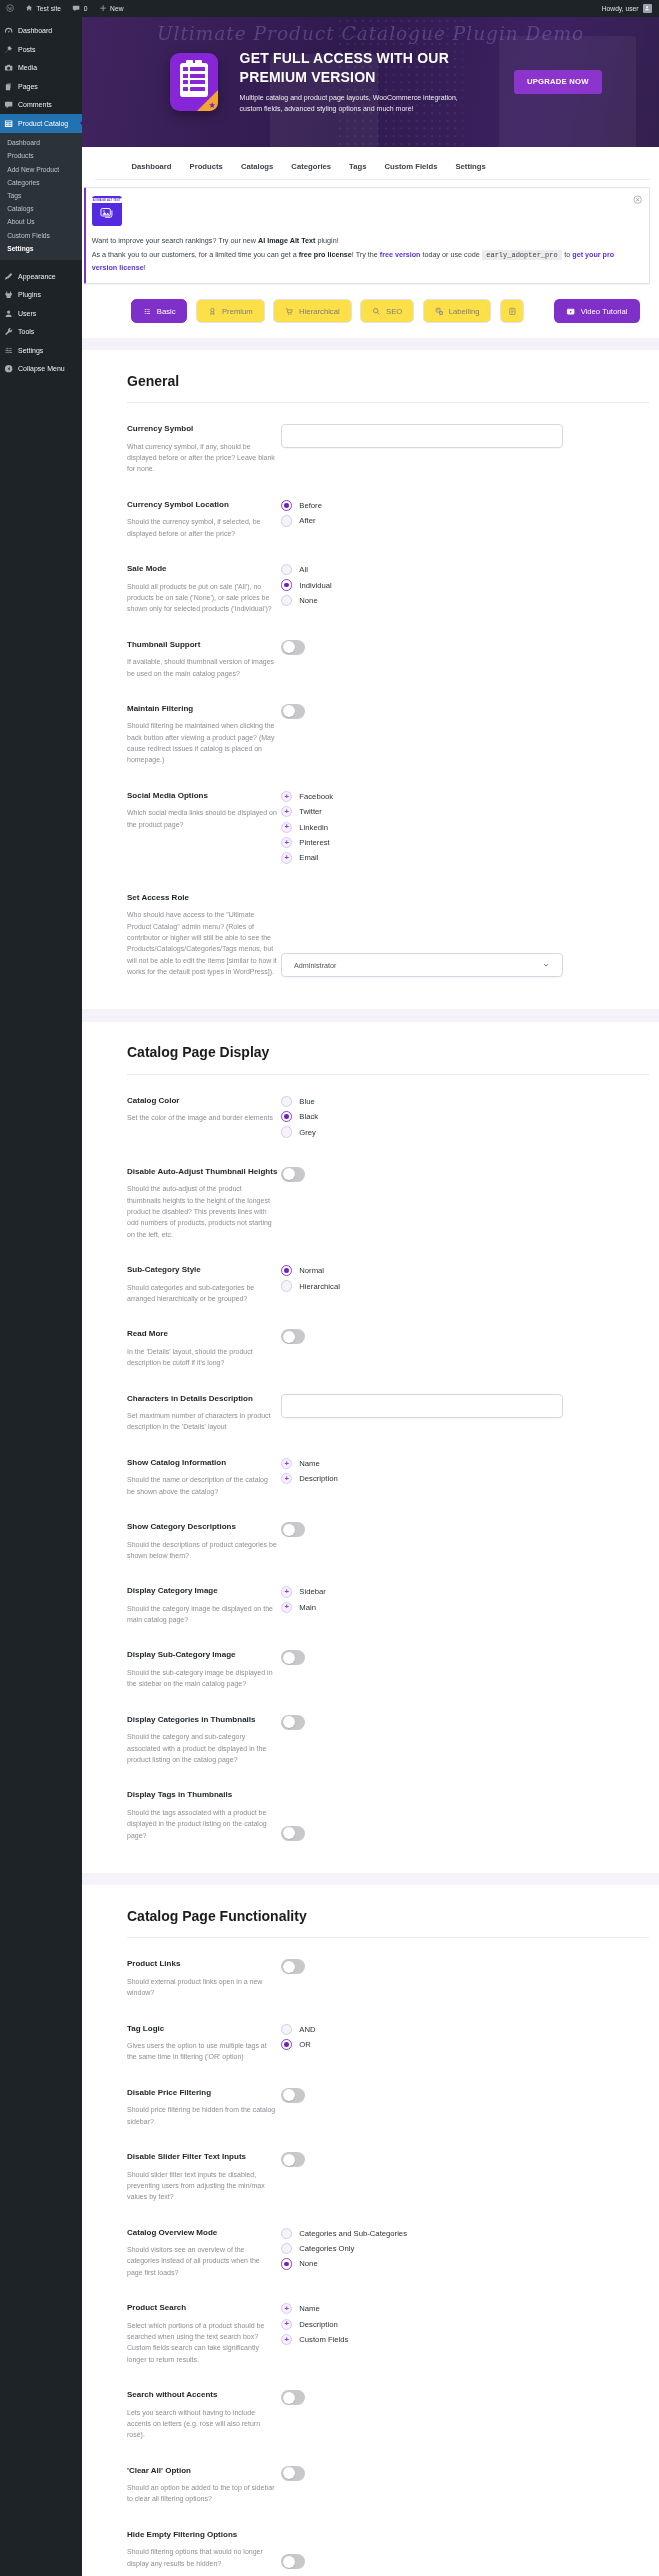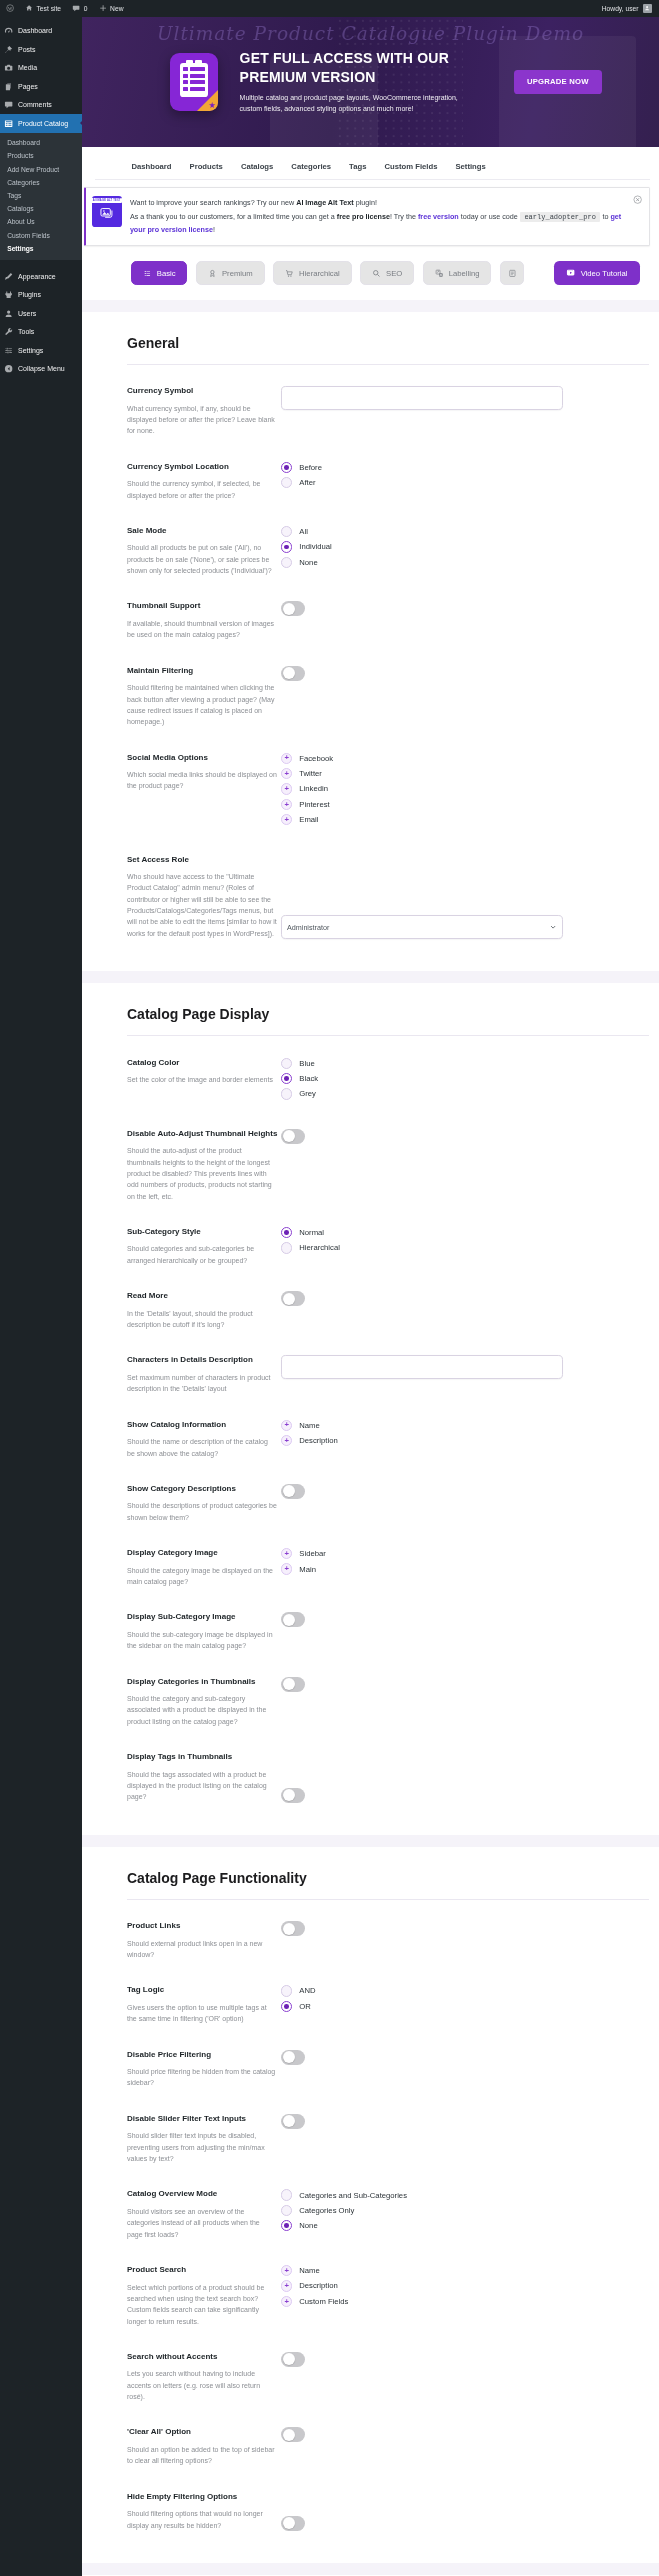--- a/index.html
+++ b/index.html
@@ -50,33 +50,33 @@
   .banner-text { flex:1; color:#fff; position:relative; z-index:2; }
   .banner-heading { font-size:14px; font-weight:700; line-height:1.32; letter-spacing:0.2px; }
   .banner-sub { margin-top:7.2px; font-size:7px; line-height:1.45; color:rgba(255,255,255,.93); }
   .upgrade-btn { flex:0 0 auto; background:#8b35cc; color:#fff; border:none; border-radius:3.6px; height:24px; padding:0 13.4px; font-size:7.7px; font-weight:700; letter-spacing:0.2px; cursor:pointer; position:relative; z-index:2; font-family:inherit; }
 
   
   .header-white { background:#fff; padding-bottom:14.4px; }
   .plugin-tabs { margin:0 9.3px 0 13.4px; padding:15.5px 0 7.7px 36px; border-bottom:0.5px solid #ecebf1; display:flex; }
   .ptab { font-size:7.7px; font-weight:700; color:#3c434a; margin-right:18px; cursor:pointer; text-decoration:none; }
 
-  .notice { display:flex; align-items:flex-start; gap:8.2px; margin:7.7px 9.3px 0 1.5px; background:#fff; border:0.5px solid #e3e3e6; border-left:2.1px solid #7e30c9; border-radius:1.5px; box-shadow:0 0.5px 1.5px rgba(0,0,0,.06); padding:7.2px 23px 7.2px 6.2px; position:relative; }
+  .notice { display:flex; align-items:flex-start; gap:8.2px; margin:7.7px 9.3px 0 1.5px; background:#fff; border:0.5px solid #e3e3e6; border-left:2.1px solid #7e30c9; border-radius:1.5px; box-shadow:0 0.5px 1.5px rgba(0,0,0,.06); padding:7.2px 23px 7.2px 6.2px; position:relative;flex-direction:column; }
   .notice-badge { width:30px; height:31px; background:#5429e0; border-radius:3.1px; flex:0 0 30px; display:flex; flex-direction:column; align-items:center; padding-top:2.6px; }
   .badge-label { font-size:2.6px; font-weight:700; color:#5429e0; background:#fff; border-radius:1px; padding:1px 1.5px; letter-spacing:0.2px; white-space:nowrap; }
   .notice-badge .icon svg { width:15.5px; height:15.5px; margin-top:1.5px; }
   .notice-text p { margin:1.5px 0; font-size:7.2px; color:#3c434a; line-height:1.7; }
   .notice-text b { color:#1d2327; }
   .notice-text a { color:#5b32d6; font-weight:700; text-decoration:none; cursor:pointer; }
   .notice-text code { font-family:"Liberation Mono","DejaVu Sans Mono",monospace; background:#ececec; padding:1px 4.6px; border-radius:1px; font-size:7px; color:#3c434a; }
   .notice-close { position:absolute; top:6.7px; right:6.7px; color:#8c8f94; cursor:pointer; }
   .notice-close svg { width:9.3px; height:9.3px; }
 
   .toolbar { margin:15.5px 9.3px 0 49px; display:flex; align-items:center; gap:8.8px; }
-  .chip { display:flex; align-items:center; gap:5.2px; height:24px; padding:0 10.8px; border-radius:5.2px; border:0.5px solid #e3e1e8; background:#e5e5e5; color:#787c82; font-size:7.7px; cursor:pointer; font-family:inherit; }
+  .chip { display:flex; align-items:center; gap:5.2px; height:24px; padding:0 10.8px; border-radius:5.2px; border:0.5px solid #e3e1e8; background:#fde047; color:#787c82; font-size:7.7px; cursor:pointer; font-family:inherit; }
   .chip .icon svg { width:8.8px; height:8.8px; }
   .chip.active { background:#7e30c9; border-color:#7e30c9; color:#fff; }
   .chip.icon-only { padding:0 6.7px; }
   .video-btn { margin-left:20.6px; display:flex; align-items:center; gap:5.7px; height:24px; padding:0 12px; border-radius:5.2px; border:none; background:#7e30c9; color:#fff; font-size:7.7px; cursor:pointer; font-family:inherit; }
   .video-btn .icon svg { width:9.3px; height:9.3px; }
 
   
   .gap { height:12.4px; background:#f5f3f9; }
   .card { background:#fff; padding:19.6px 10.3px 17.5px 45px; }
   .card h2 { margin:3.1px 0 13.4px; font-size:14px; font-weight:700; color:#1c1c1e; }
@@ -89,21 +89,21 @@
   .row-right { flex:1; }
   .opt { display:flex; align-items:center; gap:7px; margin-bottom:4.1px; cursor:pointer; }
   .opt-label { font-size:7.7px; color:#2c3338; }
   .radio { width:11.3px; height:11.3px; border-radius:50%; background:#f7f3fb; border:0.5px solid #d6cbe6; flex:0 0 11.3px; }
   .radio.checked { background:#fff; border:0.8px solid #8a3fd0; position:relative; }
   .radio.checked::after { content:''; position:absolute; inset:2.3px; border-radius:50%; background:#6d21b5; }
   .plus { width:11.3px; height:11.3px; border-radius:50%; background:#f6effc; border:0.5px solid #dcc9f2; color:#8a3fd0; font-size:7.7px; font-weight:700; display:flex; align-items:center; justify-content:center; line-height:1; flex:0 0 11.3px; }
   .toggle { width:24px; height:15px; border-radius:7.7px; background:#c8c8cb; position:relative; cursor:pointer; }
   .toggle::after { content:''; position:absolute; left:1.5px; top:1.5px; width:12px; height:12px; border-radius:50%; background:#fff; box-shadow:0 0.5px 1px rgba(0,0,0,.25); }
   .text-input { width:282px; height:24px; border:0.5px solid #d9d3e2; border-radius:4.6px; font-size:7.2px; font-family:inherit; padding:0 7.2px; background:#fff; box-shadow:0 0.5px 1px rgba(20,10,40,.04); }
-  .select { width:282px; height:24px; border:0.5px solid #d9d3e2; border-radius:4.6px; display:flex; align-items:center; justify-content:space-between; padding:0 5px; background:#fff; color:#50575e; font-size:7.2px; cursor:pointer; box-shadow:0 0.5px 1px rgba(20,10,40,.04); }
+  .select { width:282px; height:24px; border:0.5px solid #d9d3e2; border-radius:4.6px; display:flex; align-items:center; justify-content:space-between; padding:0 12px; background:#fff; color:#50575e; font-size:7.2px; cursor:pointer; box-shadow:0 0.5px 1px rgba(20,10,40,.04); }
   .select .icon svg { width:8.2px; height:8.2px; color:#3c434a; }
   .icon { display:inline-flex; }
 </style>
 </head>
 <body>
 
 <div id="page-wrap">
 
   <div class="adminbar">
     <div class="ab-item">

